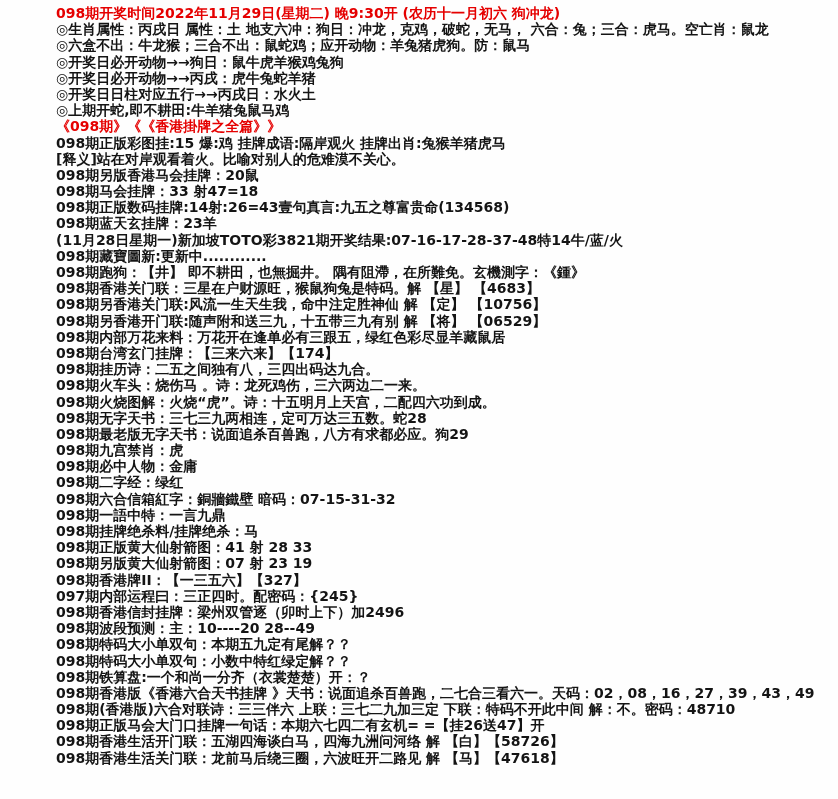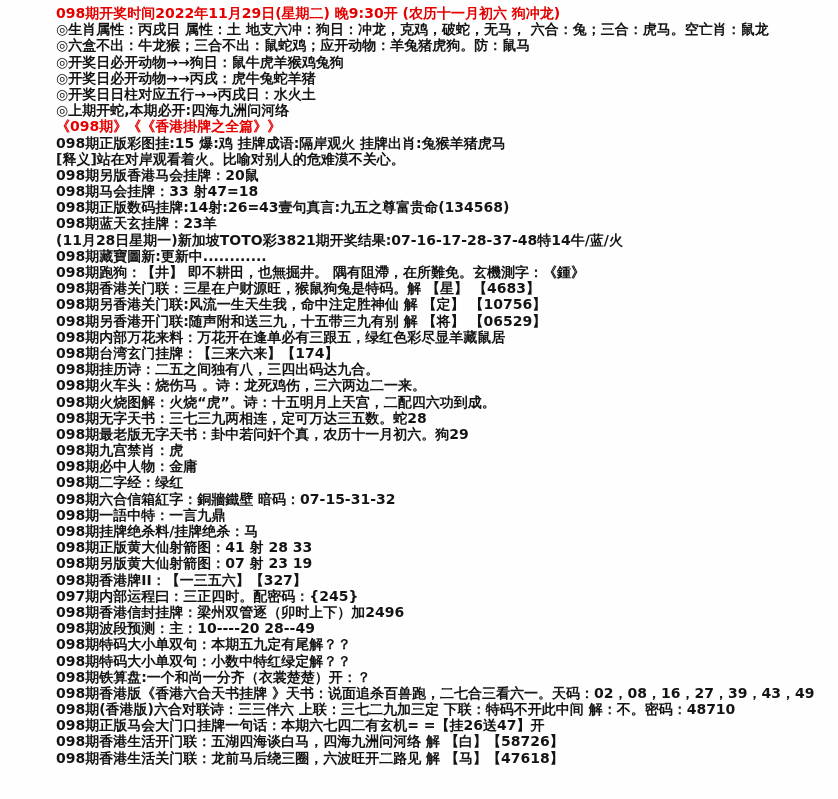--- a/index.html
+++ b/index.html
@@ -35,41 +35,41 @@
 <body>
 
 <div class="page">
   <div>
       <div class="line red">098期开奖时间2022年11月29日(星期二) 晚9:30开 (农历十一月初六 狗冲龙)</div>
       <div class="line">◎生肖属性：丙戌日 属性：土 地支六冲：狗日：冲龙，克鸡，破蛇，无马， 六合：兔；三合：虎马。空亡肖：鼠龙</div>
       <div class="line">◎六盒不出：牛龙猴；三合不出：鼠蛇鸡；应开动物：羊兔猪虎狗。防：鼠马</div>
       <div class="line">◎开奖日必开动物→→狗日：鼠牛虎羊猴鸡兔狗</div>
       <div class="line">◎开奖日必开动物→→丙戌：虎牛兔蛇羊猪</div>
       <div class="line">◎开奖日日柱对应五行→→丙戌日：水火土</div>
-      <div class="line">◎上期开蛇,本期必开:四海九洲问河络</div>
+      <div class="line">◎上期开蛇,即不耕田:牛羊猪兔鼠马鸡</div>
       <div class="line red">《098期》《《香港掛牌之全篇》》</div>
       <div class="line">098期正版彩图挂:15 爆:鸡 挂牌成语:隔岸观火 挂牌出肖:兔猴羊猪虎马</div>
       <div class="line">[释义]站在对岸观看着火。比喻对别人的危难漠不关心。</div>
       <div class="line">098期另版香港马会挂牌：20鼠</div>
       <div class="line">098期马会挂牌：33 射47=18</div>
       <div class="line">098期正版数码挂牌:14射:26=43壹句真言:九五之尊富贵命(134568)</div>
       <div class="line">098期蓝天玄挂牌：23羊</div>
       <div class="line">(11月28日星期一)新加坡TOTO彩3821期开奖结果:07-16-17-28-37-48特14牛/蓝/火</div>
       <div class="line">098期藏寶圖新:更新中............</div>
       <div class="line">098期跑狗：【井】 即不耕田，也無掘井。 隅有阻滯，在所難免。玄機測字：《鍾》</div>
       <div class="line">098期香港关门联：三星在户财源旺，猴鼠狗兔是特码。解 【星】 【4683】</div>
       <div class="line">098期另香港关门联:风流一生天生我，命中注定胜神仙 解 【定】 【10756】</div>
       <div class="line">098期另香港开门联:随声附和送三九，十五带三九有别 解 【将】 【06529】</div>
       <div class="line">098期内部万花来料：万花开在逢单必有三跟五，绿红色彩尽显羊藏鼠居</div>
       <div class="line">098期台湾玄门挂牌：【三来六来】【174】</div>
       <div class="line">098期挂历诗：二五之间独有八，三四出码达九合。</div>
       <div class="line">098期火车头：烧伤马 。诗：龙死鸡伤，三六两边二一来。</div>
       <div class="line">098期火烧图解：火烧“虎”。诗：十五明月上天宫，二配四六功到成。</div>
       <div class="line">098期无字天书：三七三九两相连，定可万达三五数。蛇28</div>
-      <div class="line">098期最老版无字天书：卦中若问奸个真，农历十一月初六。狗29</div>
+      <div class="line">098期最老版无字天书：说面追杀百兽跑，八方有求都必应。狗29</div>
       <div class="line">098期九宫禁肖：虎</div>
       <div class="line">098期必中人物：金庸</div>
       <div class="line">098期二字经：绿红</div>
       <div class="line">098期六合信箱紅字：銅牆鐵壁 暗码：07-15-31-32</div>
       <div class="line">098期一語中特：一言九鼎</div>
       <div class="line">098期挂牌绝杀料/挂牌绝杀：马</div>
       <div class="line">098期正版黄大仙射箭图：41 射 28 33</div>
       <div class="line">098期另版黄大仙射箭图：07 射 23 19</div>
       <div class="line">098期香港牌II：【一三五六】【327】</div>
       <div class="line">097期内部运程曰：三正四时。配密码：{245}</div>

